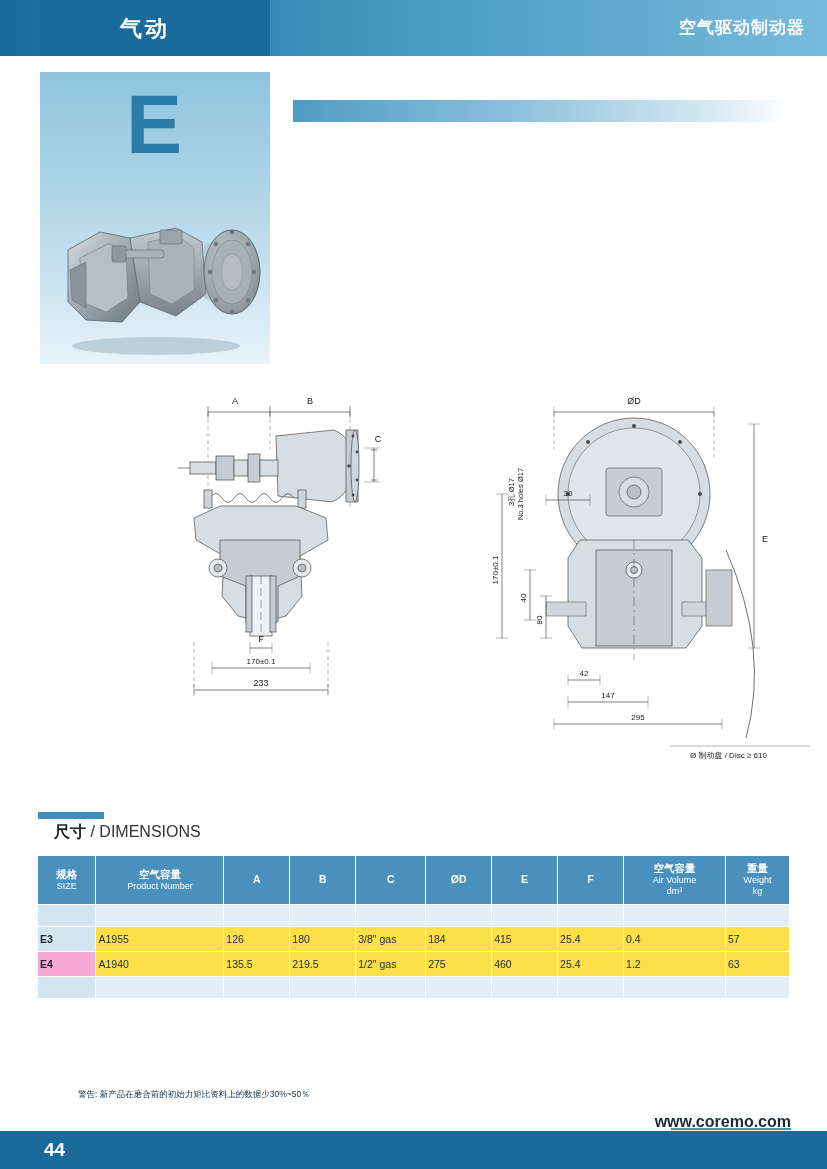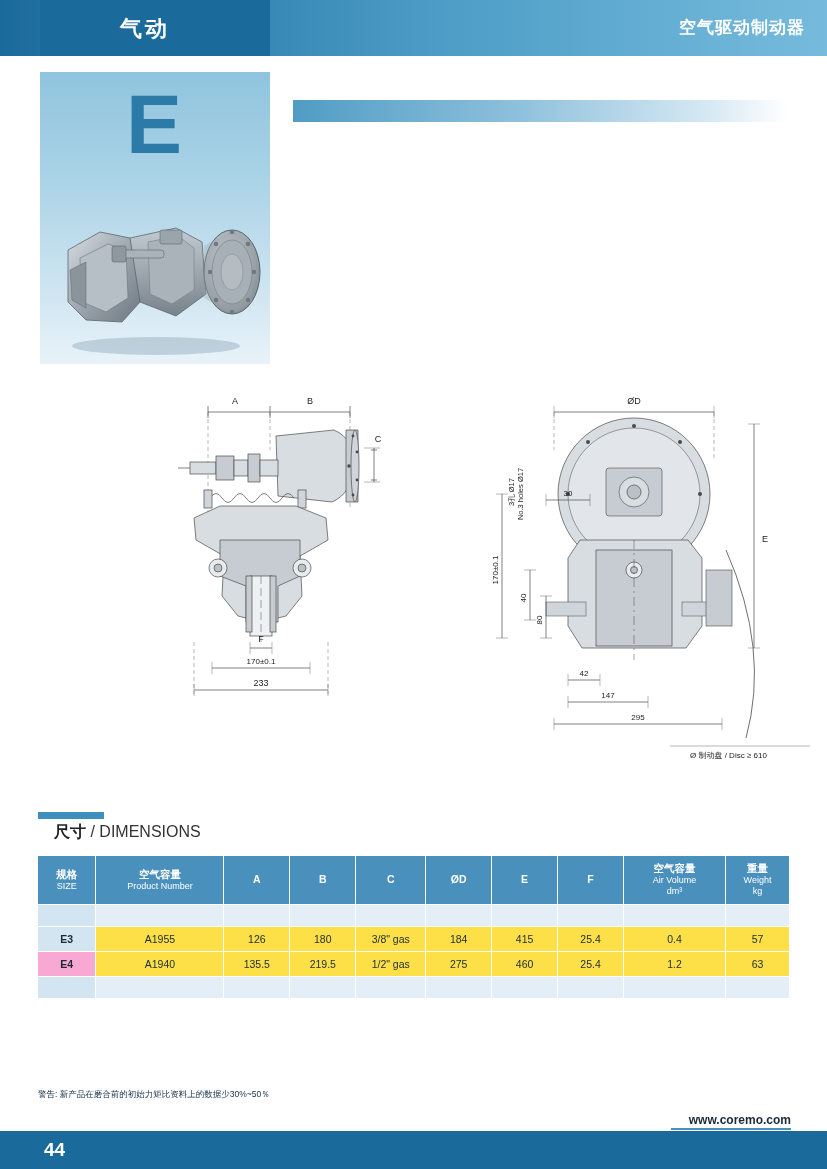--- a/index.html
+++ b/index.html
@@ -79,39 +79,39 @@
     width: 752px; border-collapse: collapse;
     font-size: 10.5px; color: #1b2a38;
   }
   table.dims thead th {
     background: #4a90bd; color: #ffffff; font-weight: bold;
     border-right: 1px solid #ffffff; border-bottom: 1px solid #ffffff;
     padding: 6px 2px; line-height: 1.25; text-align: center; vertical-align: middle;
   }
   table.dims thead th .sub { font-weight: normal; font-size: 9px; display: block; }
   table.dims td {
-    text-align: center; padding: 6px 2px;
+    text-align: left; padding: 6px 2px;
     border-right: 1px solid #ffffff; border-bottom: 1px solid #ffffff;
   }
   .row-a td { background: #fde047; }
   .row-b td { background: #f1f7fb; }
   .row-blank td { background: #e3eef6; height: 22px; }
   td.size-cell { font-weight: bold; background: #d3e5f1; }
   td.size-cell.alt { background: #f9a8d4; }
 
   .warn {
     position: absolute; left: 38px; top: 1088px; width: 700px;
     font-size: 8.5px; color: #1b2a38; line-height: 1.5;
   }
-  .warn .cn { color: #14304a; }
+  .warn .cn { color: #14304a; margin-left: 40px; }
   .warn .en { color: #1b2a38; }
 
   .site {
     position: absolute; right: 36px; top: 1113px;
-    font-size: 12px; font-weight: bold; color: #1b2a38;
+    font-size: 16px; font-weight: bold; color: #1b2a38;
   }
   .site-rule {
     position: absolute; right: 36px; top: 1128px; width: 120px; height: 2px;
     background: #4a90bd;
   }
 
   .footer-bar {
     position: absolute; left: 0; bottom: 0; width: 827px; height: 38px;
     background: #1b6a9c;
   }

